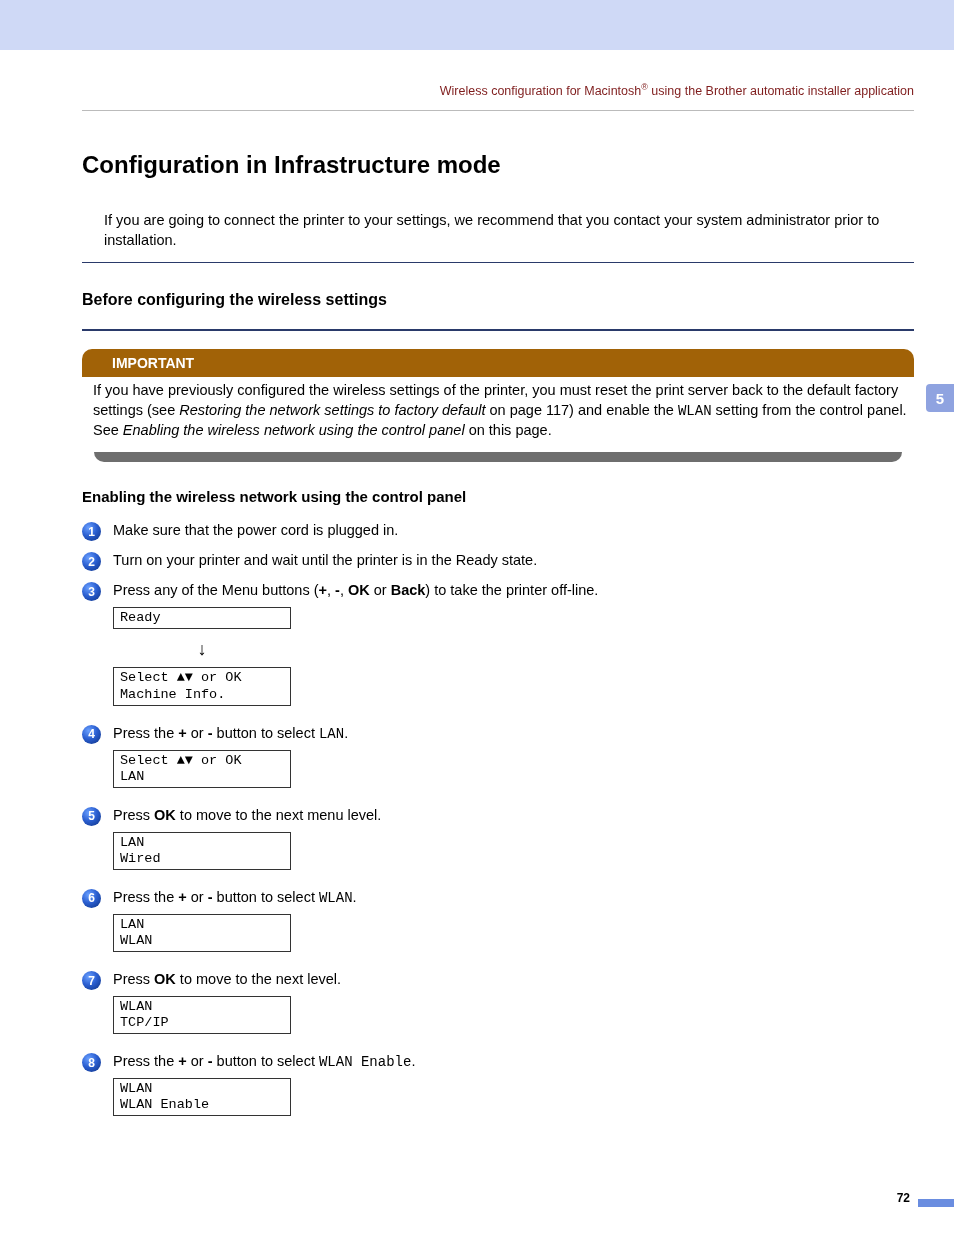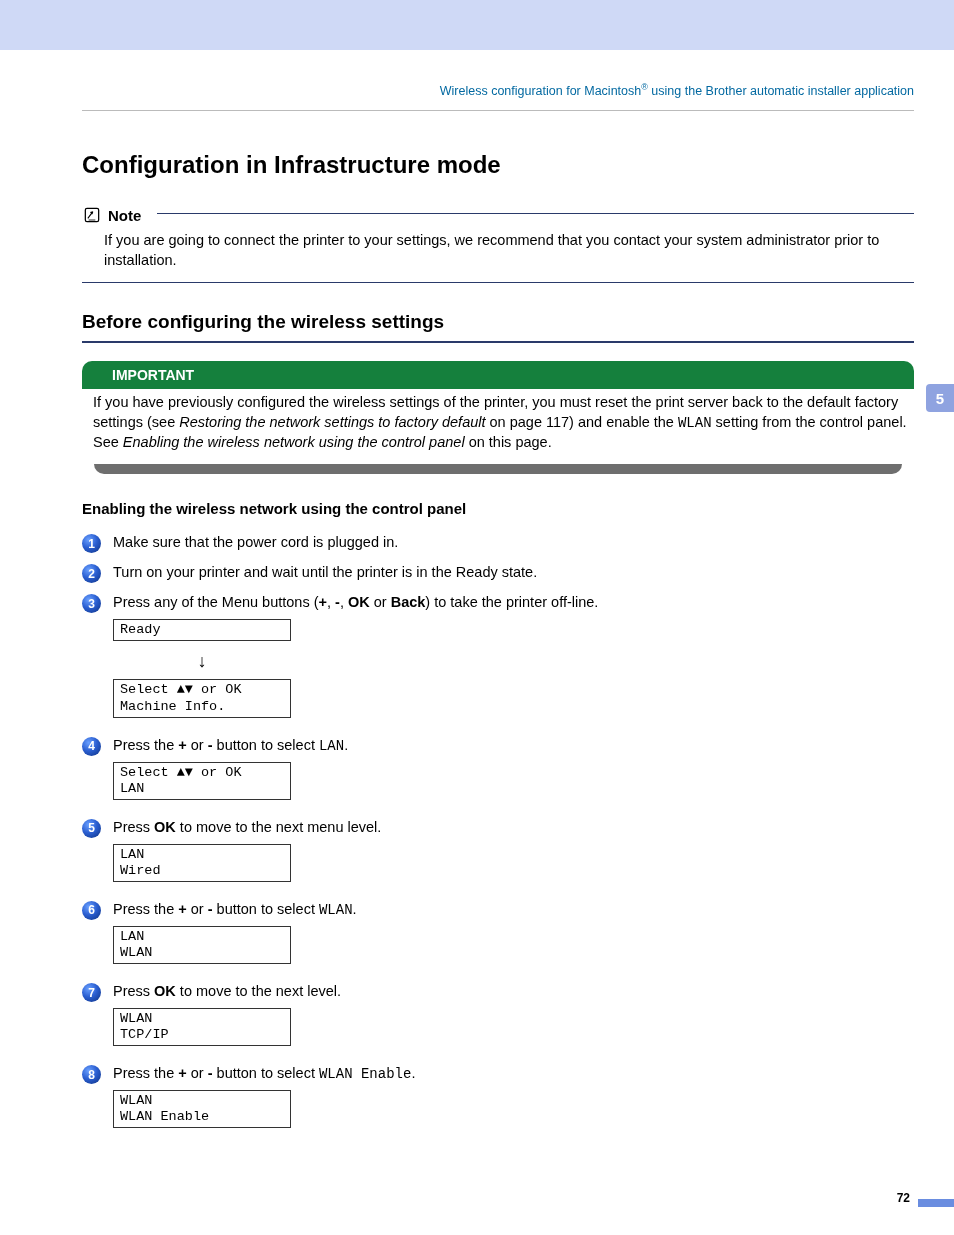--- a/index.html
+++ b/index.html
@@ -19,21 +19,21 @@
   }
   .page {
     position: absolute;
     top: 0; left: 0;
     width: 954px;
     padding: 82px 40px 0 82px;
   }
   .header-text {
     text-align: right;
     font-size: 12.5px;
-    color: #0369a1;
+    color: #7f1d1d;
     margin-bottom: 40px;
     padding-bottom: 12px;
     border-bottom: 1px solid #bbb;
   }
   .header-text sup { font-size: 9px; }
   h1 {
     font-size: 24px;
     font-weight: bold;
     margin-bottom: 26px;
   }
@@ -57,28 +57,28 @@
   .note-body {
     padding: 6px 0 12px 22px;
     font-size: 14.5px;
     line-height: 1.35;
   }
   .note-bottom {
     border-bottom: 1.5px solid #2a3a6a;
     margin-bottom: 28px;
   }
   h2 {
-    font-size: 19px;
-    font-weight: bold;
-    padding-bottom: 8px;
+    font-size: 16px;
+    font-weight: bold;
+    padding-bottom: 20px;
     border-bottom: 2px solid #2a3a6a;
     margin-bottom: 18px;
   }
   .important-bar {
-    background: #15803d;
+    background: #a16207;
     color: #fff;
     font-weight: bold;
     font-size: 14px;
     padding: 6px 12px;
     border-radius: 10px 10px 0 0;
     margin: 0 0 4px 0;
     width: 100%;
     text-indent: 18px;
   }
   .important-body {
@@ -180,29 +180,20 @@
 
 <div class="page">
 
   <div class="header-text">
     <span>Wireless configuration for Macintosh</span><sup>®</sup><span> using the Brother automatic installer application</span>
   </div>
 
   <h1>Configuration in Infrastructure mode</h1>
 
   <div class="note-block">
-    <div class="note-head">
-      <svg class="note-icon" viewBox="0 0 24 24">
-        <rect x="4" y="4" width="16" height="16" rx="2" fill="none" stroke="#000" stroke-width="1.5"></rect>
-        <path d="M7 16 L13 8 M13 8 l-1 3 M13 8 l-3 1" stroke="#000" stroke-width="1.3" fill="none"></path>
-        <path d="M8 18 L16 18" stroke="#000" stroke-width="1"></path>
-      </svg>
-      <span class="note-label">Note</span>
-      <div class="note-line"></div>
-    </div>
     <div class="note-body">If you are going to connect the printer to your settings, we recommend that you contact your system administrator prior to installation.</div>
     <div class="note-bottom"></div>
   </div>
 
   <h2>Before configuring the wireless settings</h2>
 
   <div class="important-bar">IMPORTANT</div>
   <div class="important-body">
     <span>If you have previously configured the wireless settings of the printer, you must reset the print server back to the default factory settings (see </span><i>Restoring the network settings to factory default</i><span> on page 117) and enable the </span><span class="mono">WLAN</span><span> setting from the control panel. See </span><i>Enabling the wireless network using the control panel</i><span> on this page.</span>
   </div>

